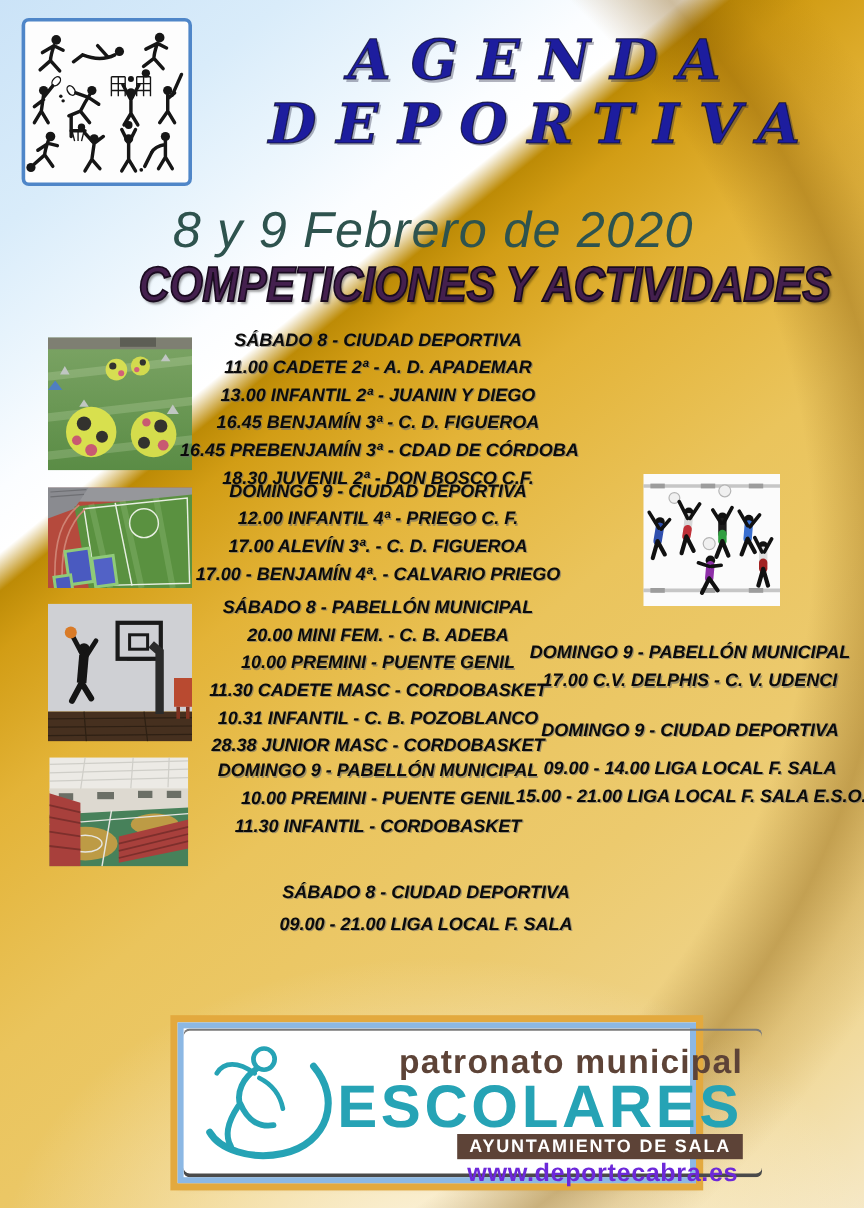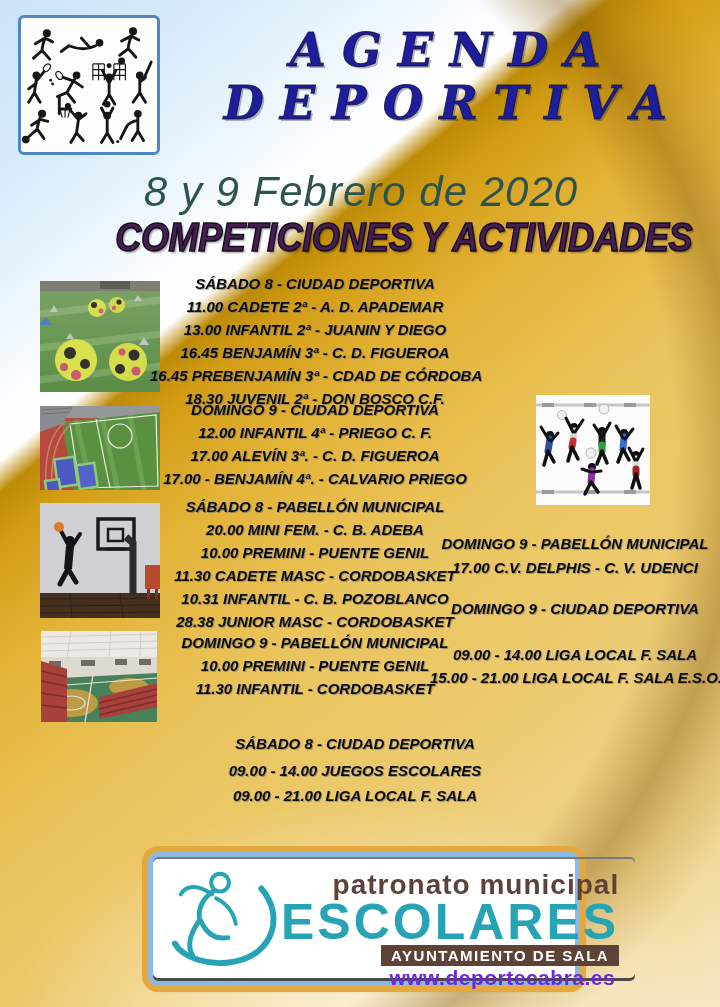--- a/index.html
+++ b/index.html
@@ -39,26 +39,26 @@
   .sched{position:absolute;text-align:center;color:#0b0b0b;
     font-style:italic;font-weight:700;font-size:15px;line-height:23px;
     text-shadow:1px 1px 0 rgba(110,110,110,.6);}
   .sched .ln,.sched .h{white-space:nowrap;}
   .blkA{left:150px;top:272px;width:330px;}
   .blkB{left:150px;top:398px;width:330px;}
   .blkC{left:150px;top:495px;width:330px;}
   .blkD{left:150px;top:631px;width:330px;}
   .blkE{left:430px;top:532px;width:290px;line-height:24px;}
   .blkF{left:430px;top:597px;width:290px;}
-  .blkF .ln1{margin-top:23px;}
+  .blkF .ln1{margin-top:9px;}
   .blkG{left:195px;top:731px;width:320px;line-height:25px;}
   .blkG .h{margin-bottom:2px;}
   .logo-box{
     position:absolute;left:148px;top:852px;width:432px;height:134px;box-sizing:border-box;
-    background:#ffffff;border:5px solid #8cb8e4;border-radius:10px;
+    background:#ffffff;border:5px solid #8cb8e4;border-radius:0;
     box-shadow:0 0 0 6px #e3a93e,2px 3px 4px rgba(120,90,20,.5);
     display:flex;align-items:stretch;
   }
   .logo-inner{display:flex;flex:1;box-shadow:inset 0 2px 0 #7a7a7a,inset 0 -3px 0 #4a4a4a;border-radius:5px;}
   .logo-fig{width:118px;height:118px;margin:2px 0 0 10px;flex:none;}
   .logo-text{flex:1;display:flex;flex-direction:column;align-items:flex-end;padding:13px 16px 0 0;}
   .logo-tagline{font-weight:700;font-size:28px;line-height:30px;color:#5d4337;letter-spacing:1px;}
   .logo-name{font-weight:700;font-size:50px;line-height:48px;color:#26a3b5;letter-spacing:3px;margin-top:-2px;}
   .logo-bar{background:#5d4337;color:#ffffff;font-weight:700;font-size:15px;line-height:19px;
     padding:1px 10px;letter-spacing:1.5px;margin-top:-1px;}
@@ -399,21 +399,20 @@
   </div>
 
   <div class="sched blkF">
     <div class="h">DOMINGO 9 - CIUDAD DEPORTIVA</div>
     <div class="ln ln1">09.00 - 14.00 LIGA LOCAL F. SALA</div>
     <div class="ln">15.00 - 21.00 LIGA LOCAL F. SALA E.S.O.</div>
   </div>
 
   <div class="sched blkG">
     <div class="h">SÁBADO 8 - CIUDAD DEPORTIVA</div>
-    <div class="ln">09.00 - 14.00 JUEGOS ESCOLARES</div>
     <div class="ln">09.00 - 21.00 LIGA LOCAL F. SALA</div>
   </div>
 
   <div class="logo-box">
     <div class="logo-inner">
       <svg class="logo-fig" viewBox="0 0 120 120">
         <g fill="none" stroke="#26a3b5" stroke-linecap="round">
           <path d="M100,30 C124,58 112,96 74,104 C46,110 20,100 12,86" stroke-width="6"></path>
           <circle cx="58" cy="24" r="9" stroke-width="4"></circle>
           <path d="M52,32 C40,40 34,52 38,64" stroke-width="5"></path>

